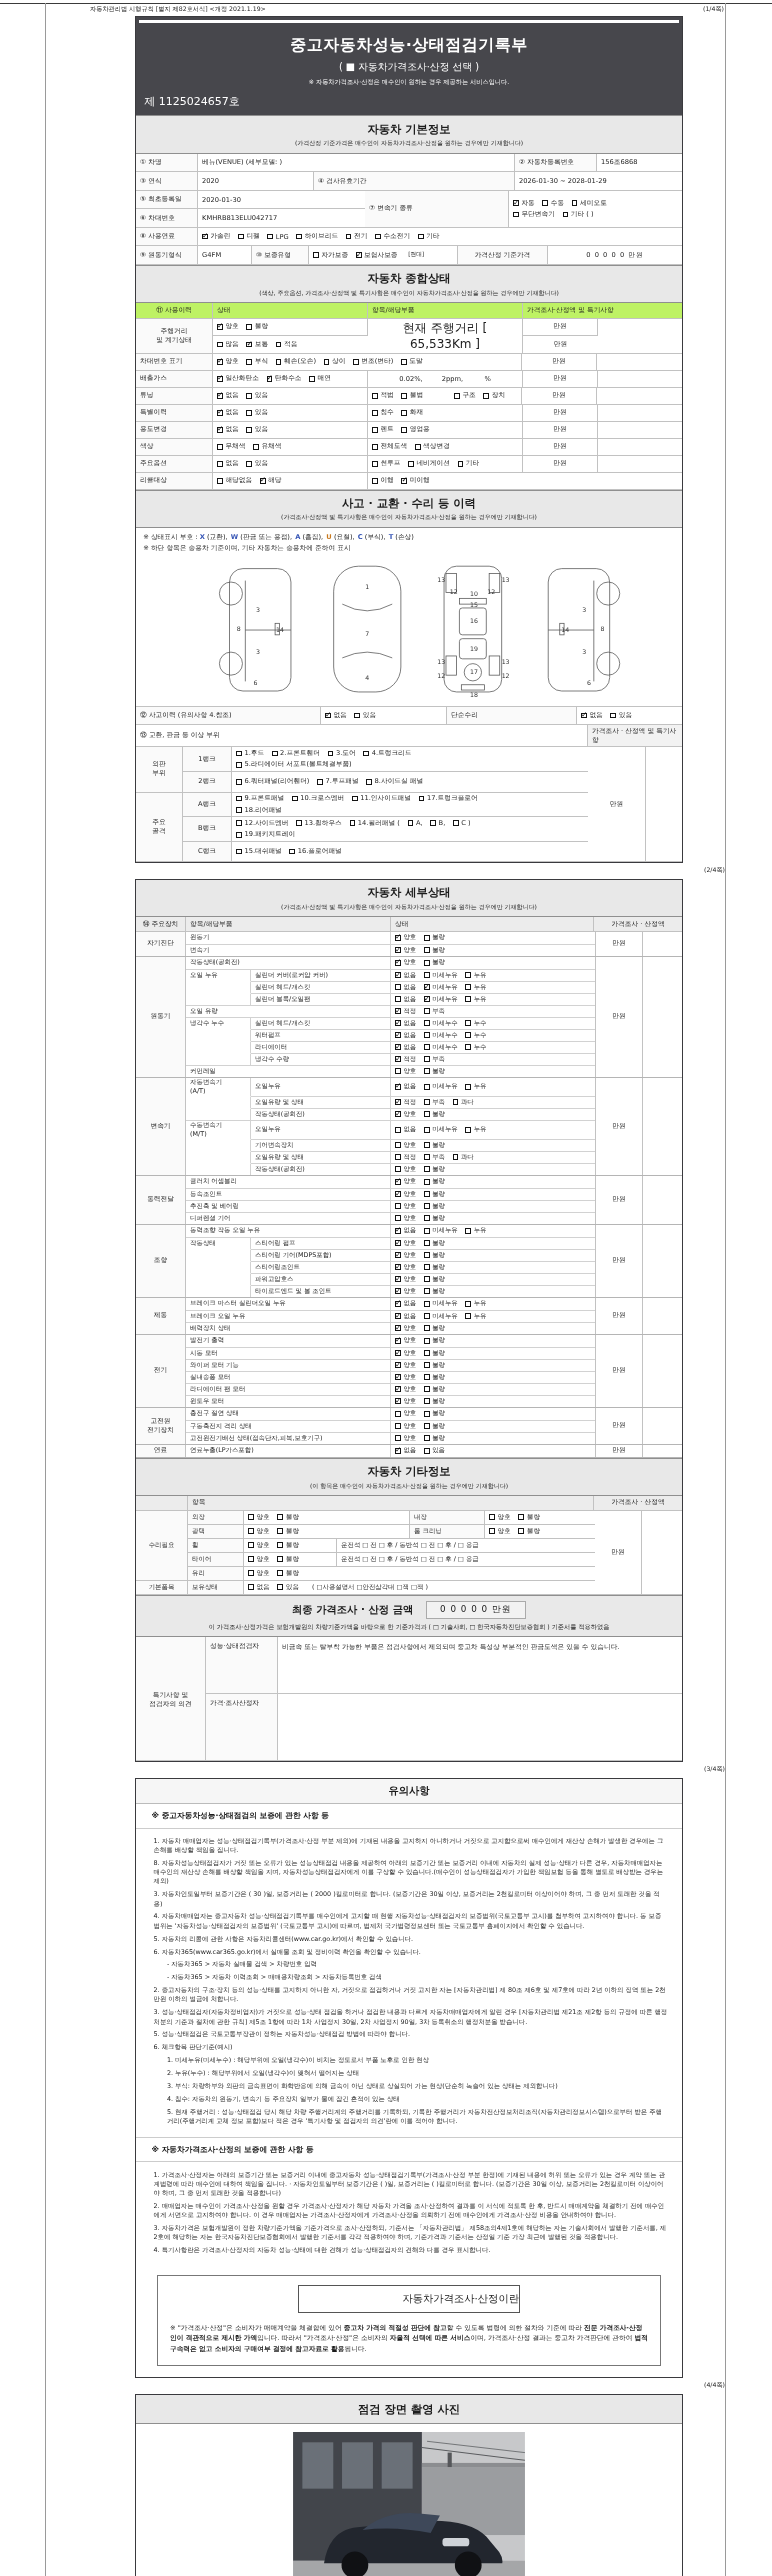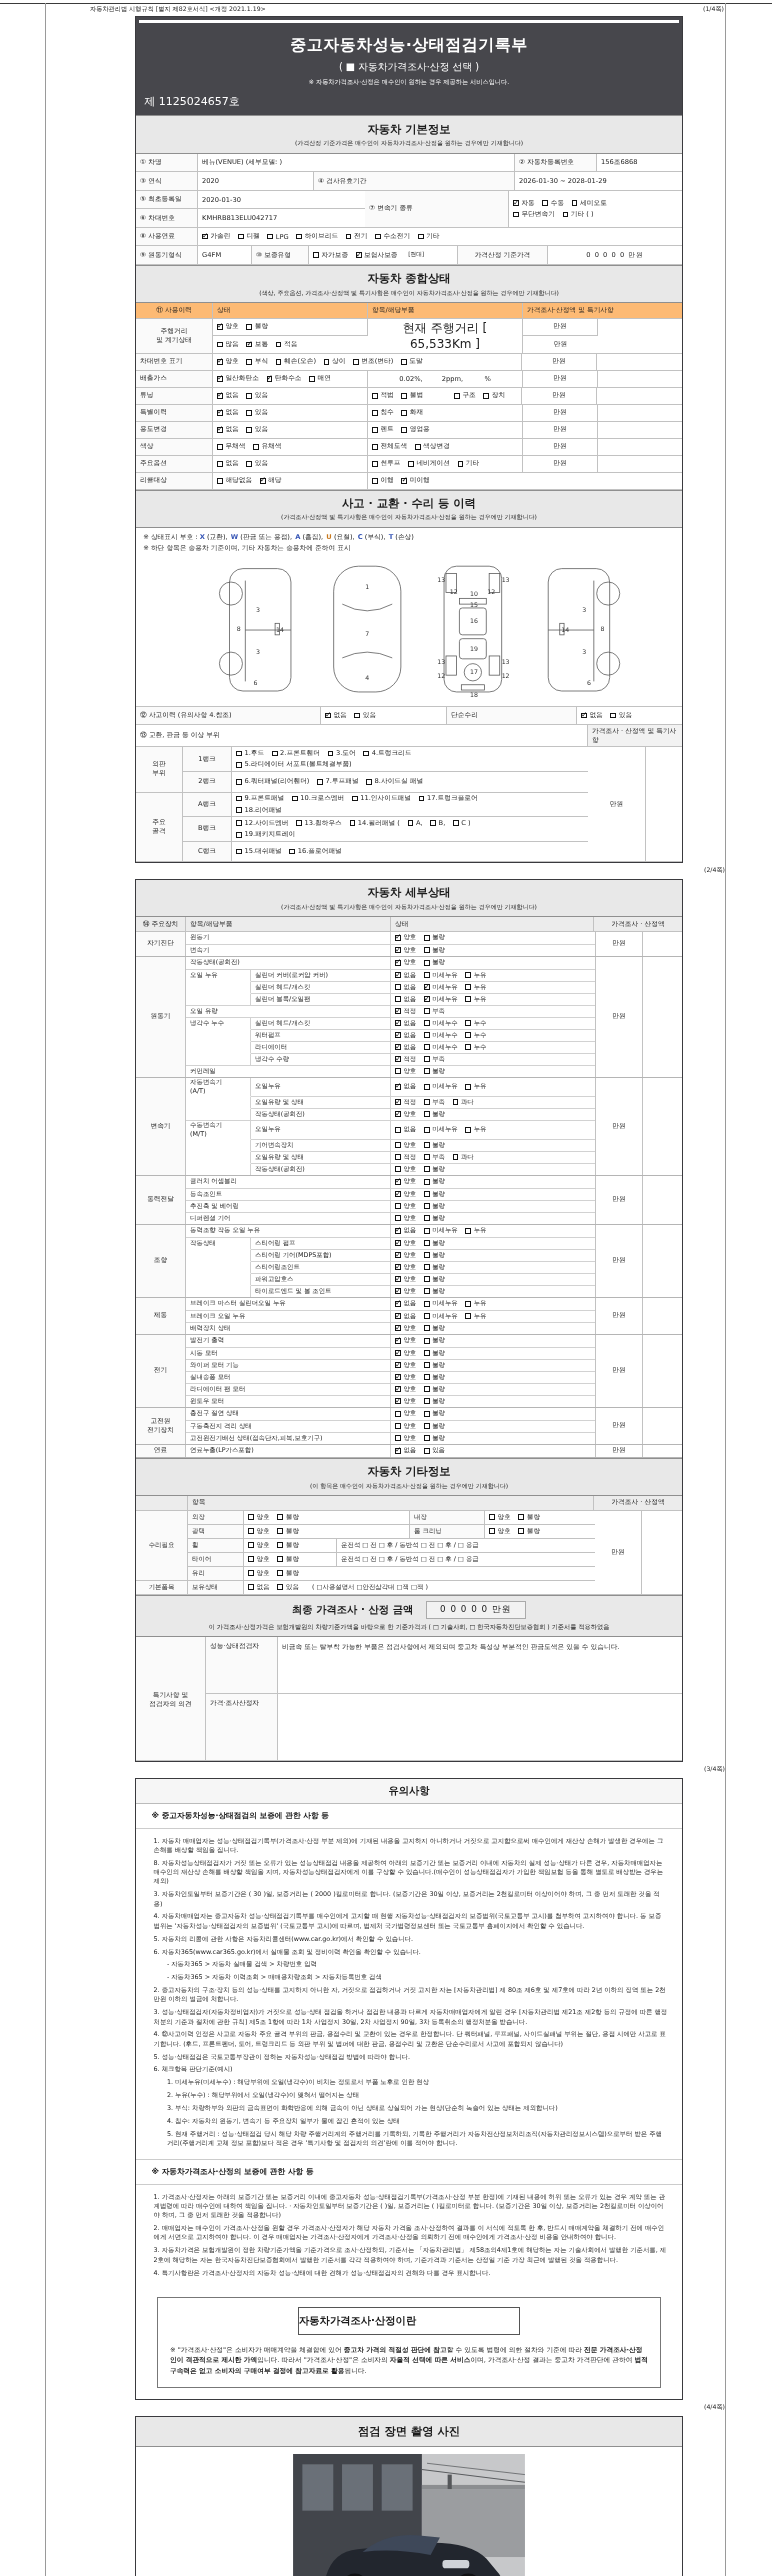--- a/index.html
+++ b/index.html
@@ -27,21 +27,21 @@
   .cell{border-right:0.5px solid #c2c2c2;border-bottom:0.5px solid #c2c2c2;display:flex;align-items:center;padding:1.5px 4.1px;font-size:6.7px;min-height:18.5px}
   .cell:last-child{border-right:none}
   .lab{background:#fafafa;font-size:6.7px}
   .vcent{justify-content:center;text-align:center}
   .pre{white-space:pre-line}
   .opts{display:flex;flex-wrap:wrap;align-items:center;row-gap:1.5px}
   .opt{display:inline-flex;align-items:center;margin-right:7.7px;white-space:nowrap;font-size:6.7px}
   .box{width:5.7px;height:5.7px;border:0.8px solid #141414;display:inline-block;position:relative;margin-right:2.6px;background:#fff;flex:none}
   .box.on::after{content:"✓";position:absolute;left:-1px;top:-3.6px;font-size:7.7px;font-weight:700;color:#111}
   
-  .shead .cell{background:#fdba74;min-height:15.5px;font-size:6.7px}
+  .shead .cell{background:#bef264;min-height:15.5px;font-size:6.7px}
   .srow .cell{min-height:17px}
   .won{justify-content:center;font-size:6.7px}
   
   .legend{padding:4.1px 7.2px 3.1px;font-size:6.7px;border-bottom:none;line-height:1.6}
   .kcode{color:#3554b5;font-weight:700}
   .kcode.orange{color:#c8791e}
   .diagwrap{display:flex;justify-content:center;padding:2.1px 0 3.1px;border-bottom:0.5px solid #c2c2c2}
   svg text{font-family:"DejaVu Sans",sans-serif}
   
   .rankitems{flex-wrap:wrap}
@@ -73,21 +73,21 @@
   
   .oprow .cell{min-height:57px;align-items:flex-start;padding-top:5.2px}
   
   .no-title{text-align:center;font-size:10.3px;font-weight:700;padding:5.2px 0;border-bottom:0.5px solid #bbb;background:#f6f6f6}
   .no-sec{font-size:7.7px;font-weight:700;padding:6.7px 15.5px;border-bottom:0.5px solid #ccc}
   .no-list{padding:8.2px 14.4px 7.2px 17.5px}
   .no-item{font-size:6.4px;line-height:1.45;margin-bottom:3.6px}
   .no-item.ind1{padding-left:13.4px}
   
   .defwrap{margin:8.2px 20.6px 11.3px;border:0.5px solid #777;padding:9.3px 12.4px 10.3px}
-  .defbox{width:222px;margin:0 auto 9.3px;border:0.5px solid #555;text-align:left;padding:6.2px 0;font-size:10.3px;font-weight:700}
+  .defbox{width:222px;margin:0 auto 9.3px;border:0.5px solid #555;text-align:right;padding:6.2px 0;font-size:10.3px;font-weight:400}
   .deftext{font-size:6.7px;line-height:1.6}
   .deftext .bold{font-weight:700}
   
   .phwrap{display:flex;flex-direction:column;align-items:center;gap:5.2px;padding:7.2px 0 8.2px}
 </style>
 </head>
 <body>
 
 <div class="page">
   <div class="topline"></div>
@@ -1724,21 +1724,20 @@
         <div class="no-item">6.  자동차365(www.car365.go.kr)에서 실매물 조회 및 정비이력 확인을 확인할 수 있습니다.</div>
 
         <div class="no-item ind1">- 자동차365 &gt; 자동차 실매물 검색 &gt; 차량번호 입력</div>
 
         <div class="no-item ind1">- 자동차365 &gt; 자동차 이력조회 &gt; 매매용차량조회 &gt; 자동차등록번호 검색</div>
 
         <div class="no-item">2.  중고자동차의 구조·장치 등의 성능·상태를 고지하지 아니한 자, 거짓으로 점검하거나 거짓 고지한 자는 [자동차관리법] 제 80조 제6호 및 제7호에 따라 2년 이하의 징역 또는 2천만원 이하의 벌금에 처합니다.</div>
 
         <div class="no-item">3.  성능·상태점검자(자동차정비업자)가 거짓으로 성능·상태 점검을 하거나 점검한 내용과 다르게 자동차매매업자에게 알린 경우 [자동차관리법 제21조 제2항 등의 규정에 따른 행정처분의 기준과 절차에 관한 규칙] 제5조 1항에 따라 1차 사업정지 30일, 2차 사업정지 90일, 3차 등록취소의 행정처분을 받습니다.</div>
 
-        <div class="no-item">4.  ⑫사고이력 인정은 사고로 자동차 주요 골격 부위의 판금, 용접수리 및 교환이 있는 경우로 한정합니다. 단 쿼터패널, 루프패널, 사이드실패널 부위는 절단, 용접 시에만 사고로 표기합니다. (후드, 프론트펜더, 도어, 트렁크리드 등 외판 부위 및 범퍼에 대한 판금, 용접수리 및 교환은 단순수리로서 사고에 포함되지 않습니다)</div>
 
         <div class="no-item">5.  성능·상태점검은 국토교통부장관이 정하는 자동차성능·상태점검 방법에 따라야 합니다.</div>
 
         <div class="no-item">6.  체크항목 판단기준(예시)</div>
 
         <div class="no-item ind1">1.  미세누유(미세누수) : 해당부위에 오일(냉각수)이 비치는 정도로서 부품 노후로 인한 현상</div>
 
         <div class="no-item ind1">2.  누유(누수) : 해당부위에서 오일(냉각수)이 맺혀서 떨어지는 상태</div>
 
         <div class="no-item ind1">3.  부식: 차량하부와 외판의 금속표면이 화학반응에 의해 금속이 아닌 상태로 상실되어 가는 현상(단순히 녹슬어 있는 상태는 제외합니다)</div>

